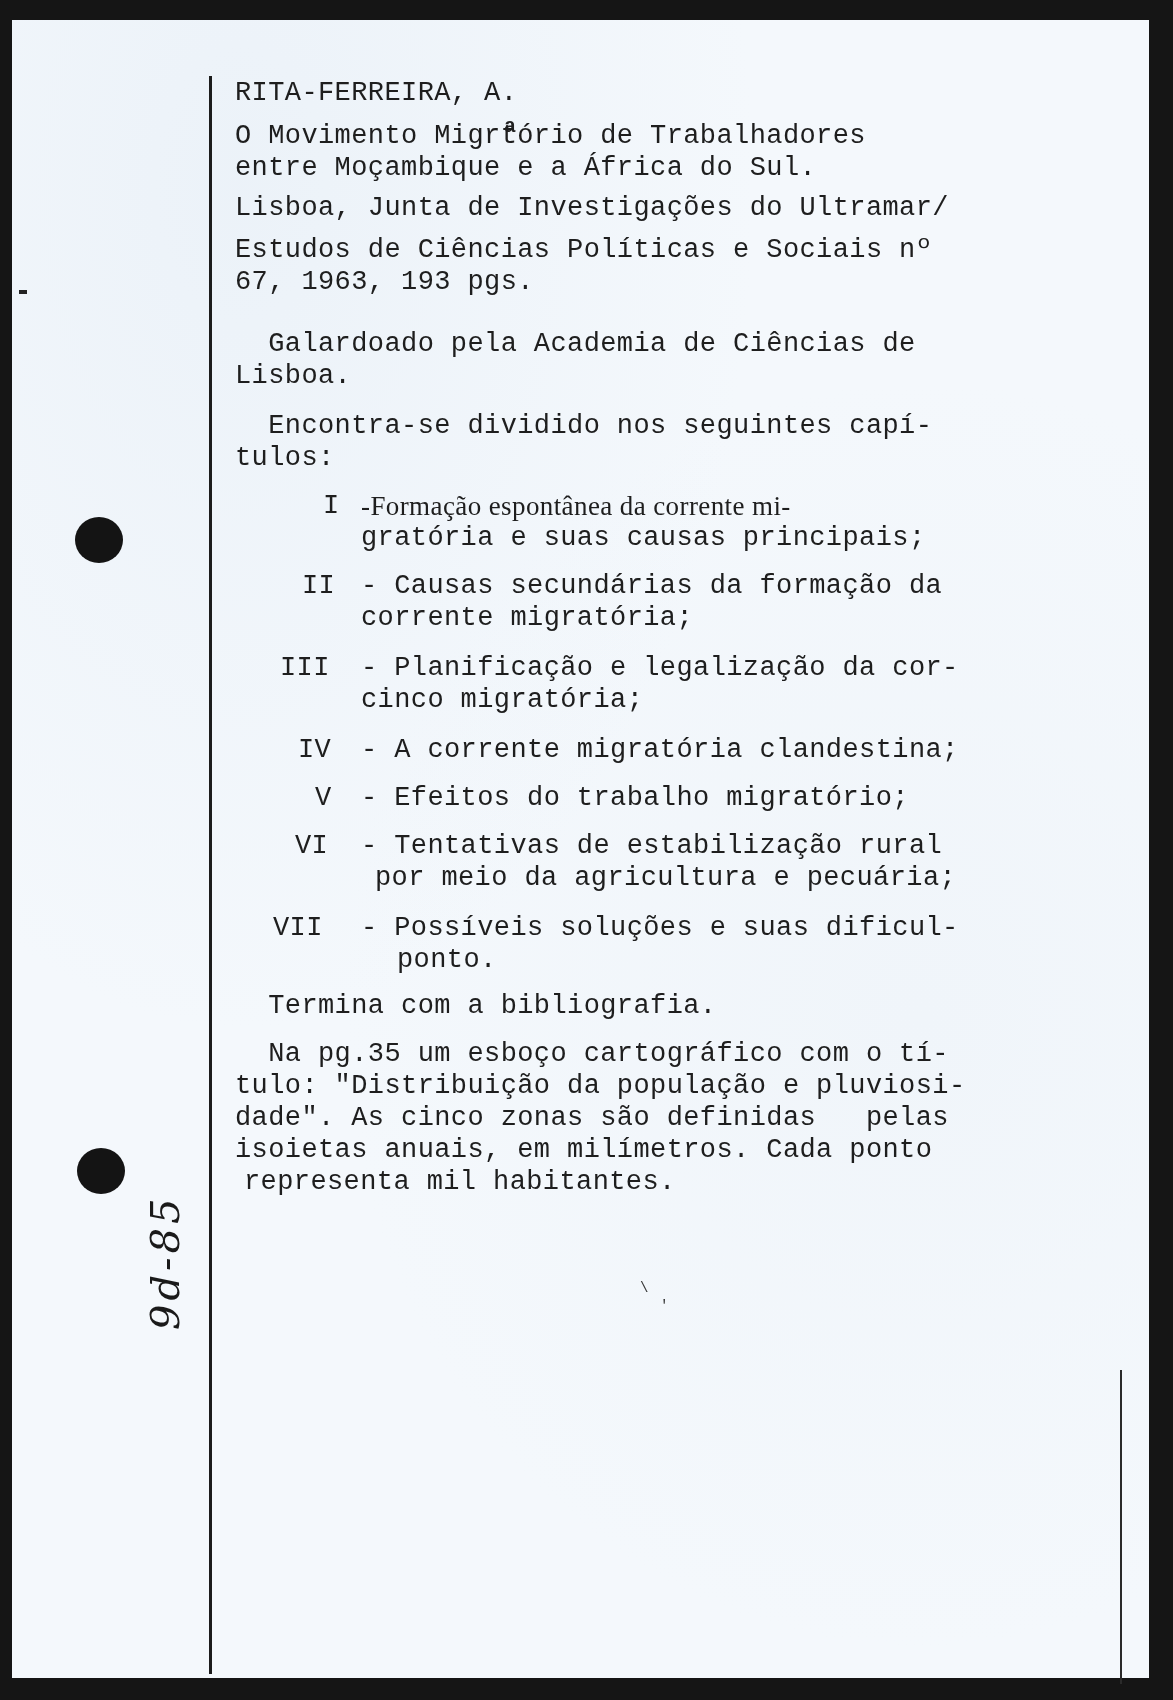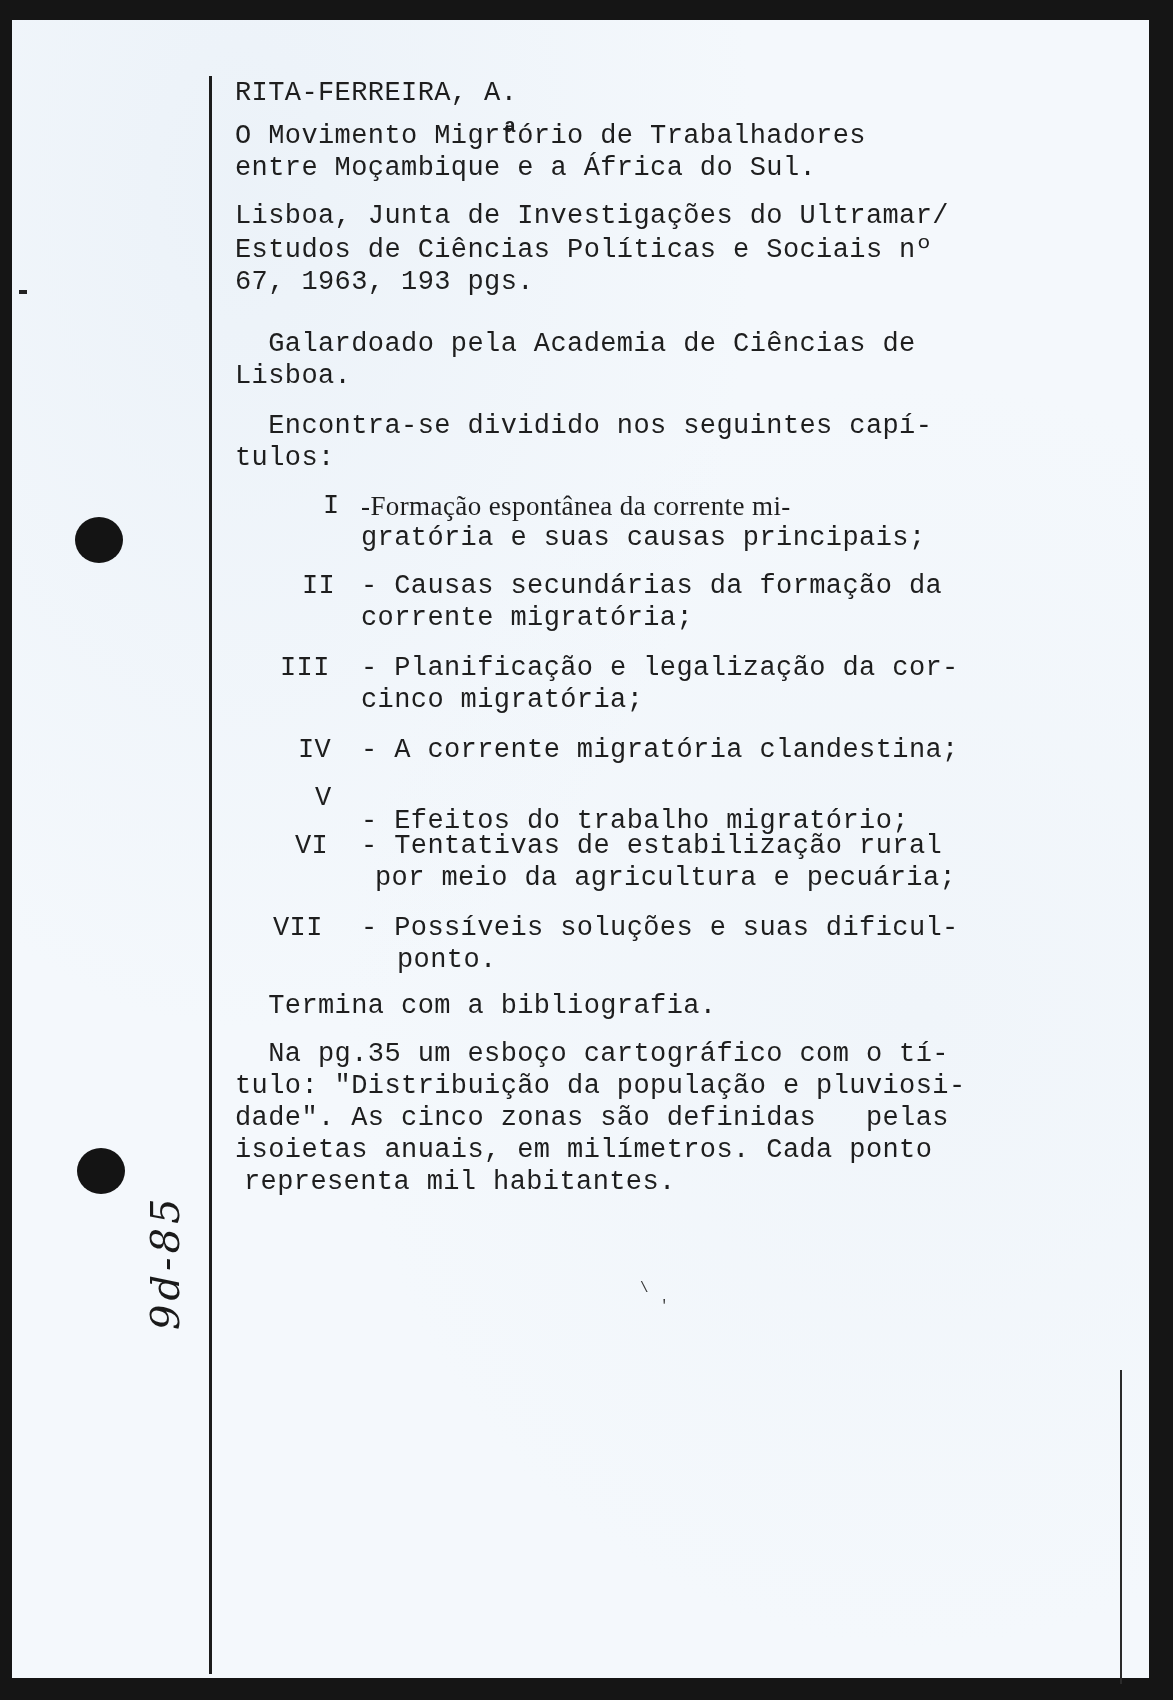--- a/index.html
+++ b/index.html
@@ -114,21 +114,21 @@
   <div class="handwritten">9d-85</div>
 
   <div class="accent-mark">a</div>
 
   <div class="text">
     <div class="line" style="left:0; top:57px;">RITA-FERREIRA, A.</div>
 
     <div class="line" style="left:0; top:100px;">O Movimento Migrtório de Trabalhadores</div>
     <div class="line" style="left:0; top:132px;">entre Moçambique e a África do Sul.</div>
 
-    <div class="line" style="left:0; top:180px;">Lisboa, Junta de Investigações do Ultramar/</div>
+    <div class="line" style="left:0; top:172px;">Lisboa, Junta de Investigações do Ultramar/</div>
     <div class="line" style="left:0; top:214px;">Estudos de Ciências Políticas e Sociais nº</div>
     <div class="line" style="left:0; top:246px;">67, 1963, 193 pgs.</div>
 
     <div class="line" style="left:0; top:308px;">  Galardoado pela Academia de Ciências de</div>
     <div class="line" style="left:0; top:340px;">Lisboa.</div>
 
     <div class="line" style="left:0; top:390px;">  Encontra-se dividido nos seguintes capí-</div>
     <div class="line" style="left:0; top:422px;">tulos:</div>
 
     <div class="line" style="left:88px; top:470px;">I</div>
@@ -140,21 +140,21 @@
     <div class="line" style="left:126px; top:582px;">corrente migratória;</div>
 
     <div class="line" style="left:45px; top:632px;">III</div>
     <div class="line" style="left:126px; top:632px;">- Planificação e legalização da cor-</div>
     <div class="line" style="left:126px; top:664px;">cinco migratória;</div>
 
     <div class="line" style="left:63px; top:714px;">IV</div>
     <div class="line" style="left:126px; top:714px;">- A corrente migratória clandestina;</div>
 
     <div class="line" style="left:80px; top:762px;">V</div>
-    <div class="line" style="left:126px; top:762px;margin-top:23px;">- Efeitos do trabalho migratório;</div>
+    <div class="line" style="left:126px; top:762px;">- Efeitos do trabalho migratório;</div>
 
     <div class="line" style="left:60px; top:810px;">VI</div>
     <div class="line" style="left:126px; top:810px;">- Tentativas de estabilização rural</div>
     <div class="line" style="left:140px; top:842px;">por meio da agricultura e pecuária;</div>
 
     <div class="line" style="left:38px; top:892px;">VII</div>
     <div class="line" style="left:126px; top:892px;">- Possíveis soluções e suas dificul-</div>
     <div class="line" style="left:162px; top:924px;">ponto.</div>
 
     <div class="line" style="left:0; top:970px;">  Termina com a bibliografia.</div>

